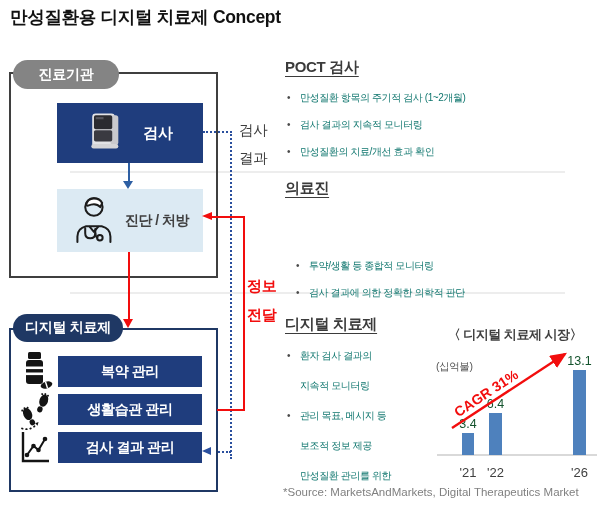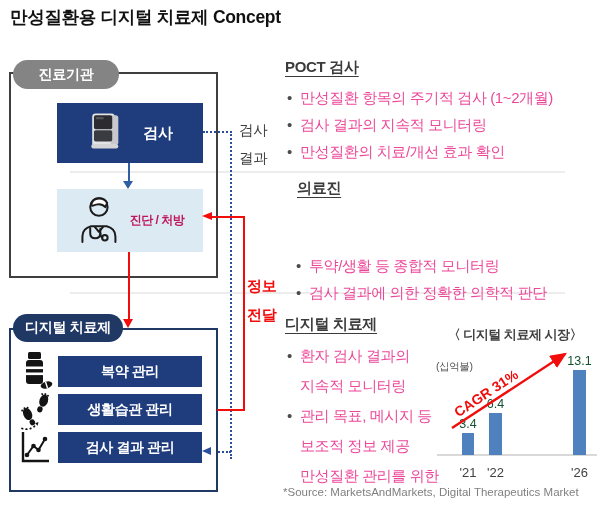--- a/index.html
+++ b/index.html
@@ -15,21 +15,21 @@
 
   
   #clinic-box{left:9px;top:72px;width:205px;height:202px;border:2.5px solid #3f3f3f;z-index:1;}
   .pill{border-radius:15px;color:#fff;font-weight:700;font-size:14px;display:flex;align-items:center;justify-content:center;z-index:4;letter-spacing:-0.3px;text-align:right;}
   #clinic-pill{left:13px;top:60px;width:106px;height:29px;background:#848484;}
   #dtx-pill{left:13px;top:314px;width:110px;height:28px;background:#1f3864;}
 
   #test-box{left:57px;top:103px;width:146px;height:60px;background:#1f3d7d;display:flex;align-items:center;justify-content:center;gap:16px;z-index:2;}
   #test-box .lbl{color:#fff;font-size:15px;font-weight:700;letter-spacing:-0.3px;}
   #diag-box{left:57px;top:189px;width:146px;height:63px;background:#dceaf3;display:flex;align-items:center;justify-content:center;gap:10px;z-index:2;}
-  #diag-box .lbl{color:#be185d;font-size:12px;font-weight:600;letter-spacing:-0.5px;white-space:nowrap;}
+  #diag-box .lbl{color:#404040;font-size:14px;font-weight:600;letter-spacing:-0.5px;white-space:nowrap;}
 
   #dtx-outer{left:9px;top:328px;width:205px;height:160px;border:2.5px solid #1f3864;z-index:1;background:#fff;}
   .row-box{left:58px;width:144px;height:31px;background:#1f3d7d;color:#fff;font-size:14px;font-weight:600;display:flex;align-items:center;justify-content:center;z-index:2;letter-spacing:-0.4px;}
   #row1{top:356px;} #row2{top:394px;} #row3{top:432px;}
   .row-icon{z-index:2;}
   #icon-pill{left:21px;top:351px;} #icon-foot{left:19px;top:391px;} #icon-chart{left:18px;top:429px;}
 
   
   #arrow-blue-line{left:128px;top:163px;height:19px;border-left:2.5px solid #2e5fa3;z-index:2;}
   #arrow-blue-head{left:123px;top:181px;border-left:5.5px solid transparent;border-right:5.5px solid transparent;border-top:8px solid #2e5fa3;z-index:2;}
@@ -45,22 +45,22 @@
   #dot-v{left:230px;top:131px;height:328px;border-left:2.5px dotted #2a4f9e;}
   #dot-h2{left:211px;top:451px;width:20px;border-top:2.5px dotted #2a4f9e;}
   #dot-head{left:202px;top:447px;border-top:4.5px solid transparent;border-bottom:4.5px solid transparent;border-right:9px solid #2a4f9e;z-index:2;}
 
   
   #lbl-test-result{left:239px;top:116px;font-size:14.5px;color:#3d3d3d;line-height:28px;z-index:3;letter-spacing:-0.3px;}
   #lbl-info{left:247px;top:271px;font-size:15px;font-weight:600;color:#f20d0d;line-height:29px;z-index:3;letter-spacing:-0.3px;}
 
   
   .sec-head{font-size:15px;font-weight:700;color:#3b3b3b;text-decoration:underline;text-underline-offset:3.5px;white-space:nowrap;z-index:1;letter-spacing:-0.3px;}
-  #sec1-head{left:285px;top:58px;} #sec2-head{left:285px;top:179px;margin-left:12px;} #sec3-head{left:285px;top:315px;}
-  .bullets{font-size:15px;color:#ec4899;z-index:1;letter-spacing:-0.4px;}
+  #sec1-head{left:285px;top:58px;} #sec2-head{left:285px;top:179px;} #sec3-head{left:285px;top:315px;}
+  .bullets{font-size:10px;color:#0f766e;z-index:1;letter-spacing:-0.4px;}
   #sec1-bullets{left:287px;top:84px;line-height:27px;white-space:nowrap;}
   #sec2-bullets{left:296px;top:210px;line-height:27px;white-space:nowrap;margin-top:42px;}
   #sec3-bullets{left:287px;top:341px;line-height:30px;white-space:nowrap;}
   .bullet{position:relative;padding-left:13px;}
   .bullet::before{content:"\2022";position:absolute;left:0;top:0;color:#4b4b4b;}
 
   
   #chart{left:430px;top:326px;width:170px;height:166px;z-index:1;}
   #chart-title{position:absolute;left:0;top:0;width:100%;text-align:center;font-size:13px;font-weight:600;color:#3f3f3f;white-space:nowrap;letter-spacing:-0.4px;font-family:Liberation Serif, serif;}
   #chart-unit{position:absolute;left:6px;top:34px;font-size:10.5px;color:#555;letter-spacing:-0.4px;}

